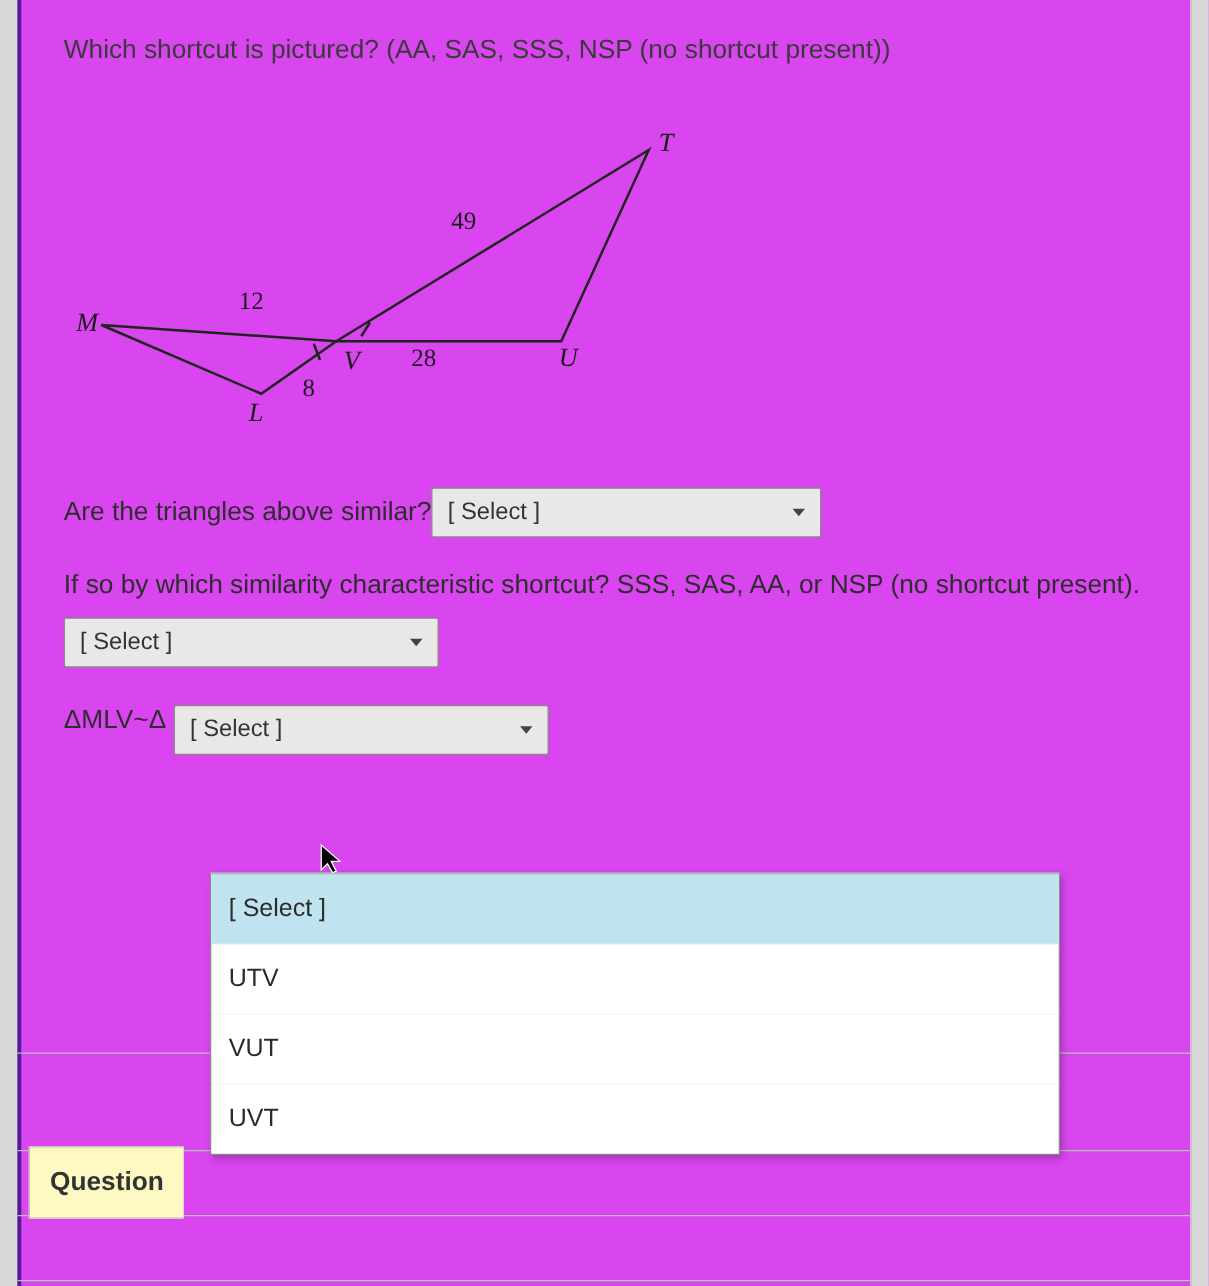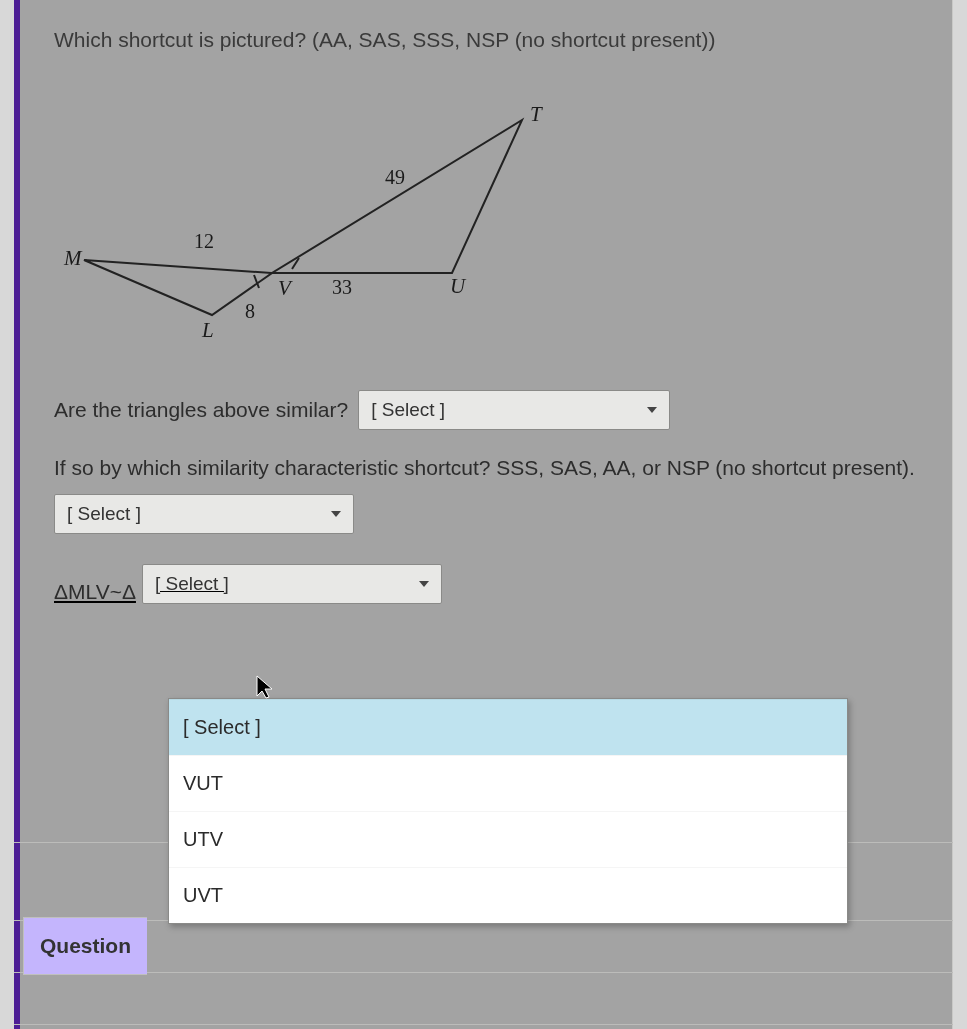--- a/index.html
+++ b/index.html
@@ -7,26 +7,26 @@
     margin: 0;
     padding: 0;
     font-family: 'Helvetica Neue', Arial, sans-serif;
     background: #d8d8d8;
     width: 967px;
     height: 1029px;
     overflow: hidden;
     position: relative;
   }
   .page {
-    background: #a3a3a3;
+    background: #d946ef;
     margin: 0 14px;
     padding: 28px 34px 0 34px;
     min-height: 1029px;
     position: relative;
-    border-left: 6px solid #4c1d95;
+    border-left: 3px solid #4c1d95;
     border-right: 1px solid #c8c8c6;
   }
   .prompt {
     color: #3a3a3a;
     font-size: 21px;
     margin-bottom: 28px;
   }
   .figure {
     position: relative;
     width: 560px;
@@ -46,21 +46,20 @@
     font-family: Georgia, 'Times New Roman', serif;
     font-size: 20px;
     color: #1a1a1a;
   }
   .q-line {
     color: #2d2d2d;
     font-size: 21px;
     margin-bottom: 26px;
     display: flex;
     align-items: center;
-    gap: 10px;
     flex-wrap: wrap;
   }
   .select-box {
     display: inline-flex;
     align-items: center;
     justify-content: space-between;
     border: 1px solid #8a8a88;
     background: #e8e8e6;
     padding: 8px 12px;
     font-size: 19px;
@@ -94,21 +93,21 @@
     cursor: pointer;
     border-top: 1px solid rgba(0,0,0,0.04);
   }
   .dropdown .opt.hi {
     background: #bfe3ef;
   }
   .question-tab {
     position: absolute;
     left: 23px;
     bottom: 54px;
-    background: #c4b5fd;
+    background: #fef9c3;
     border: 1px solid #c0c0be;
     border-right: none;
     padding: 16px 16px;
     font-size: 21px;
     font-weight: 600;
     color: #333;
   }
   .grid-line {
     position: absolute;
     left: 14px;
@@ -117,24 +116,23 @@
     background: #bcbcba;
   }
   .cursor-svg {
     position: absolute;
     left: 255px;
     top: 674px;
     z-index: 6;
   }
   .similar-line {
     display:flex;
-    align-items:flex-end;
+    align-items:flex-start;
     gap:6px;
     margin-top: 30px;
-    text-decoration: underline;
   }
   .mathy {
     font-size: 21px;
     color: #2d2d2d;
   }
 </style>
 </head>
 <body>
 
 <div class="page">
@@ -151,22 +149,22 @@
 
       <line x1="238" y1="189" x2="245" y2="178" stroke="#222" stroke-width="2"></line>
     </svg>
     <span class="geo-label" style="left:10px; top:166px;">M</span>
     <span class="geo-label" style="left:148px; top:238px;">L</span>
     <span class="geo-label" style="left:224px; top:196px; font-style:italic;">V</span>
     <span class="geo-label" style="left:396px; top:194px;">U</span>
     <span class="geo-label" style="left:476px; top:22px;">T</span>
     <span class="geo-num" style="left:140px; top:150px;">12</span>
     <span class="geo-num" style="left:191px; top:220px;">8</span>
-    <span class="geo-num" style="left:278px; top:196px;">33</span>
-    <span class="geo-num" style="left:331px; top:86px;">49</span>
+    <span class="geo-num" style="left:278px; top:196px;">28</span>
+    <span class="geo-num" style="left:310px; top:86px;">49</span>
   </div>
 
   <div class="q-line">
     <span>Are the triangles above similar?</span>
     <span class="select-box wide">
       <span>[ Select ]</span>
       <span class="chev"></span>
     </span>
   </div>
 
@@ -184,22 +182,22 @@
     <span class="select-box short" style="width:300px;">
       <span>[ Select ]</span>
       <span class="chev"></span>
     </span>
   </div>
 
 </div>
 
 <div class="dropdown">
   <div class="opt hi">[ Select ]</div>
+  <div class="opt">UTV</div>
   <div class="opt">VUT</div>
-  <div class="opt">UTV</div>
   <div class="opt">UVT</div>
 </div>
 
 <svg class="cursor-svg" width="20" height="26">
   <polygon points="2,2 2,22 7,17 11,24 14,23 10,15 17,15" fill="#000" stroke="#fff" stroke-width="1"></polygon>
 </svg>
 
 <div class="grid-line" style="bottom:186px;"></div>
 <div class="grid-line" style="bottom:108px;"></div>
 <div class="grid-line" style="bottom:56px;"></div>

